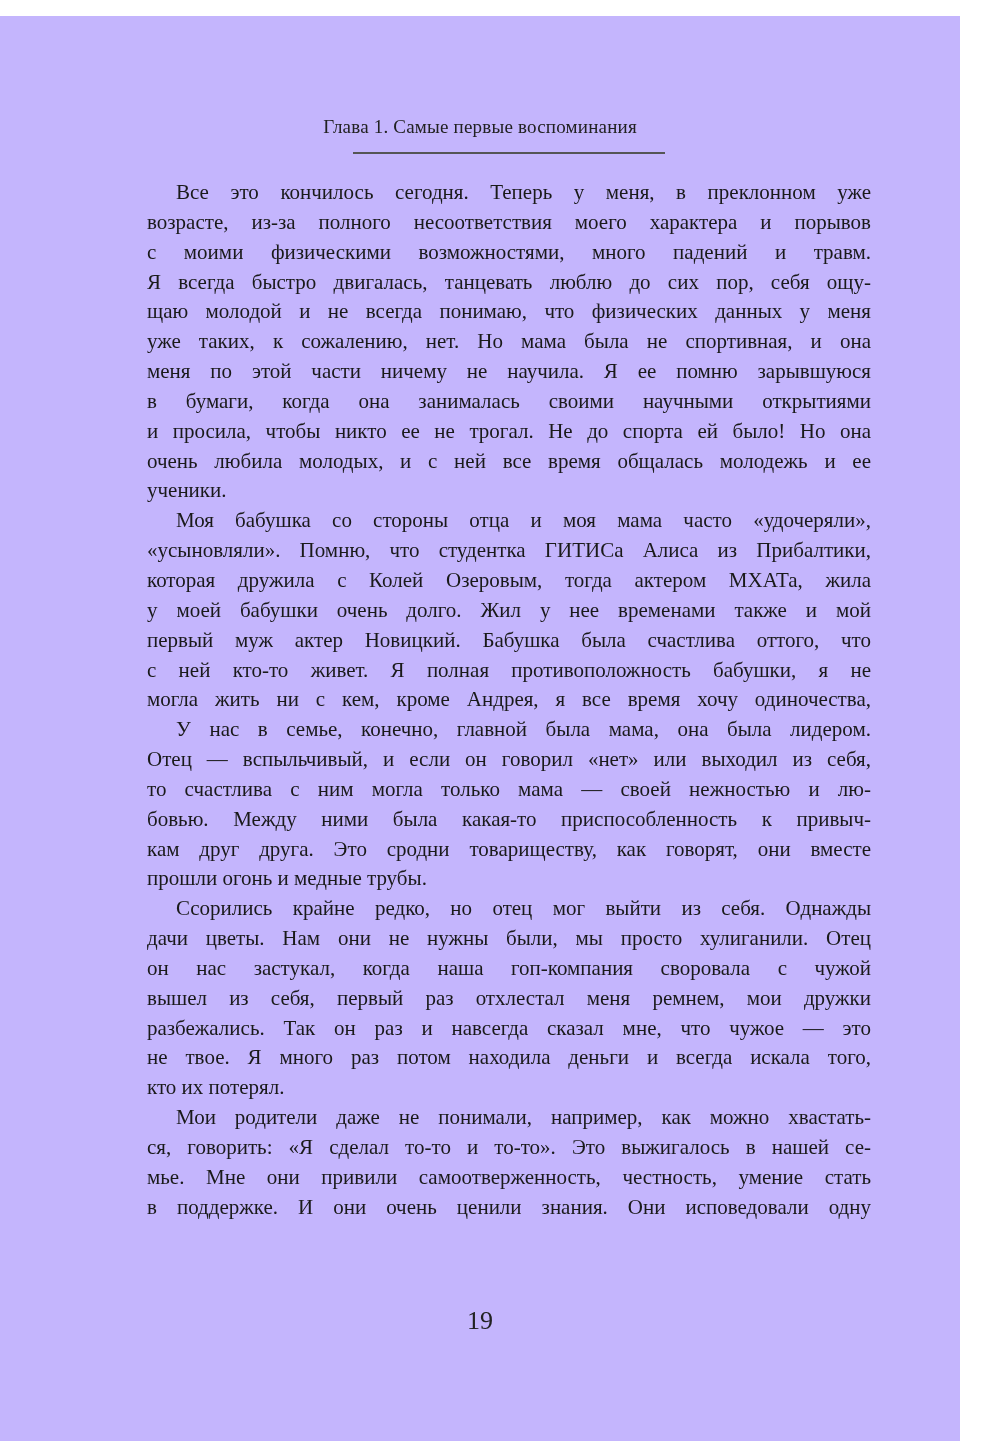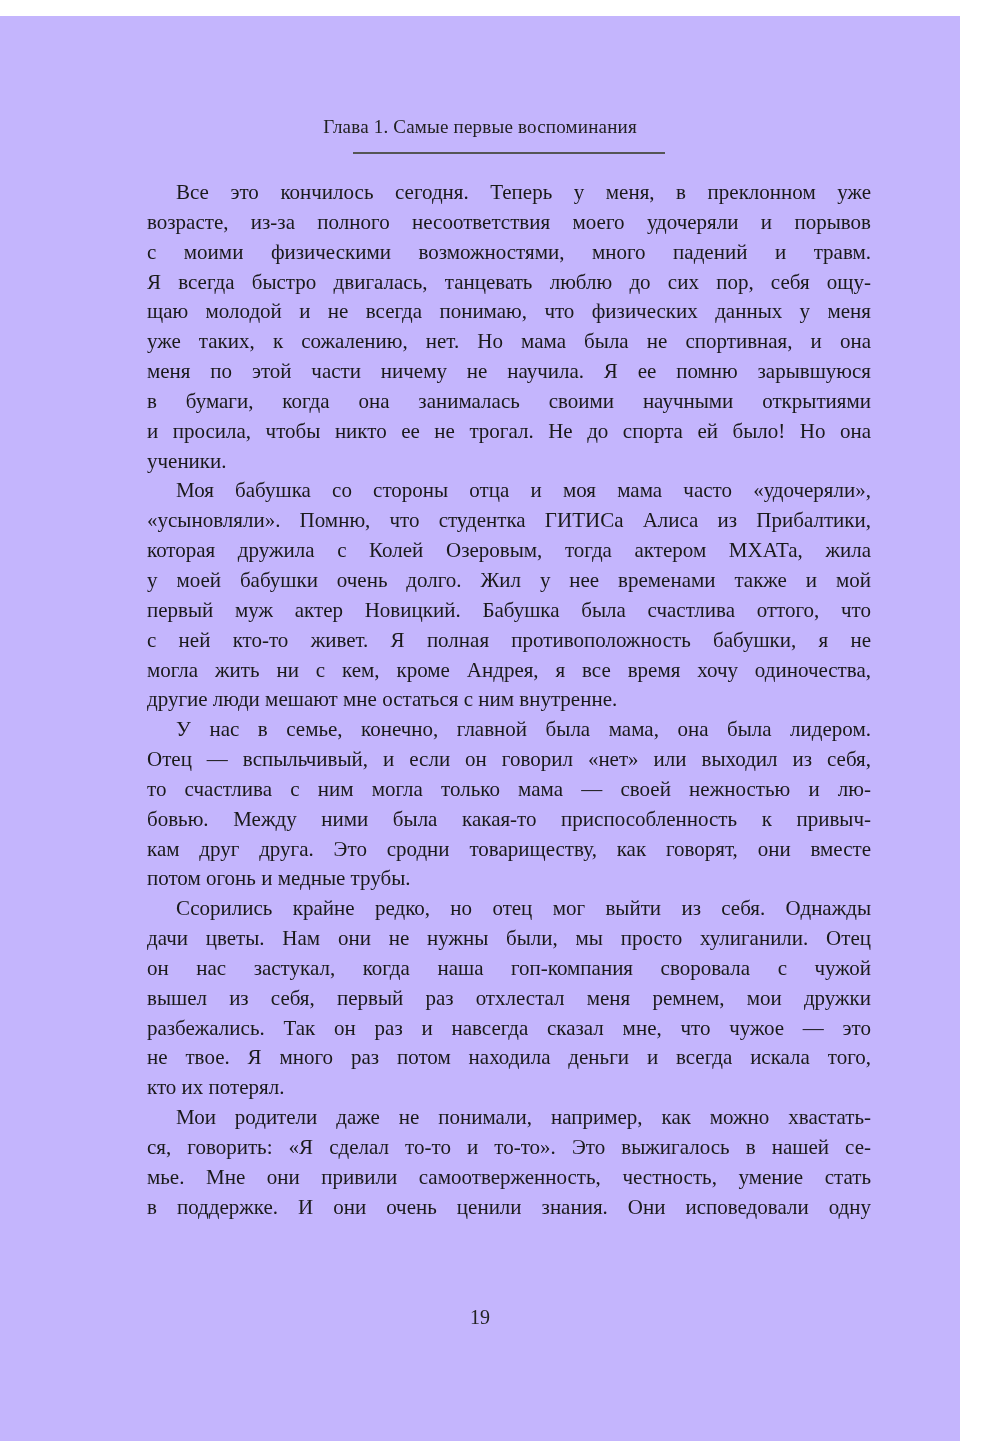--- a/index.html
+++ b/index.html
@@ -7,59 +7,59 @@
   .page { position: absolute; left: 0; top: 16px; width: 960px; height: 1441px; background: #c4b5fd; color: #1a1a1a; }
   .header { position: absolute; left: 0; right: 0; top: 100px; text-align: center;
     font-family: "Liberation Serif", "DejaVu Serif", serif; font-size: 19px; color: #222; letter-spacing: 0.2px; }
   .header-rule { position: absolute; left: 353px; width: 312px; top: 136px; height: 0; border-top: 2px solid #555; }
   .body-text { position: absolute; left: 147px; width: 724px; top: 162px;
     font-family: "Liberation Serif", "DejaVu Serif", serif; font-size: 21px; line-height: 29.85px; color: #1a1a1a; }
   .line { display: block; white-space: nowrap; text-align: justify; text-align-last: justify; height: 29.85px; }
   .line.last { text-align-last: left; }
   .line.indent { padding-left: 29px; }
   .page-number { position: absolute; left: 0; right: 0; top: 1290px; text-align: center;
-    font-family: "Liberation Serif", "DejaVu Serif", serif; font-size: 20px; color: #222; }
+    font-family: "Liberation Serif", "DejaVu Serif", serif; font-size: 26px; color: #222; }
 </style>
 </head>
 <body>
 
 <div class="page">
   <div class="header">Глава 1. Самые первые воспоминания</div>
   <div class="header-rule"></div>
 
   <div class="body-text">
     <div>
       <span class="line indent">Все это кончилось сегодня. Теперь у меня, в преклонном уже</span>
-      <span class="line">возрасте, из-за полного несоответствия моего удочеряли и порывов</span>
+      <span class="line">возрасте, из-за полного несоответствия моего характера и порывов</span>
       <span class="line">с моими физическими возможностями, много падений и травм.</span>
       <span class="line">Я всегда быстро двигалась, танцевать люблю до сих пор, себя ощу-</span>
       <span class="line">щаю молодой и не всегда понимаю, что физических данных у меня</span>
       <span class="line">уже таких, к сожалению, нет. Но мама была не спортивная, и она</span>
       <span class="line">меня по этой части ничему не научила. Я ее помню зарывшуюся</span>
       <span class="line">в бумаги, когда она занималась своими научными открытиями</span>
       <span class="line">и просила, чтобы никто ее не трогал. Не до спорта ей было! Но она</span>
+      <span class="line">очень любила молодых, и с ней все время общалась молодежь и ее</span>
       <span class="line last">ученики.</span>
     </div>
     <div>
       <span class="line indent">Моя бабушка со стороны отца и моя мама часто «удочеряли»,</span>
       <span class="line">«усыновляли». Помню, что студентка ГИТИСа Алиса из Прибалтики,</span>
       <span class="line">которая дружила с Колей Озеровым, тогда актером МХАТа, жила</span>
       <span class="line">у моей бабушки очень долго. Жил у нее временами также и мой</span>
       <span class="line">первый муж актер Новицкий. Бабушка была счастлива оттого, что</span>
       <span class="line">с ней кто-то живет. Я полная противоположность бабушки, я не</span>
       <span class="line">могла жить ни с кем, кроме Андрея, я все время хочу одиночества,</span>
-      <span class="line last">другие люди мешают мне остаться с ним внутренне.</span>
     </div>
     <div>
       <span class="line indent">У нас в семье, конечно, главной была мама, она была лидером.</span>
       <span class="line">Отец — вспыльчивый, и если он говорил «нет» или выходил из себя,</span>
       <span class="line">то счастлива с ним могла только мама — своей нежностью и лю-</span>
       <span class="line">бовью. Между ними была какая-то приспособленность к привыч-</span>
       <span class="line">кам друг друга. Это сродни товариществу, как говорят, они вместе</span>
-      <span class="line last">потом огонь и медные трубы.</span>
+      <span class="line last">прошли огонь и медные трубы.</span>
     </div>
     <div>
       <span class="line indent">Ссорились крайне редко, но отец мог выйти из себя. Однажды</span>
       <span class="line">дачи цветы. Нам они не нужны были, мы просто хулиганили. Отец</span>
       <span class="line">он нас застукал, когда наша гоп-компания своровала с чужой</span>
       <span class="line">вышел из себя, первый раз отхлестал меня ремнем, мои дружки</span>
       <span class="line">разбежались. Так он раз и навсегда сказал мне, что чужое — это</span>
       <span class="line">не твое. Я много раз потом находила деньги и всегда искала того,</span>
       <span class="line last">кто их потерял.</span>
     </div>

